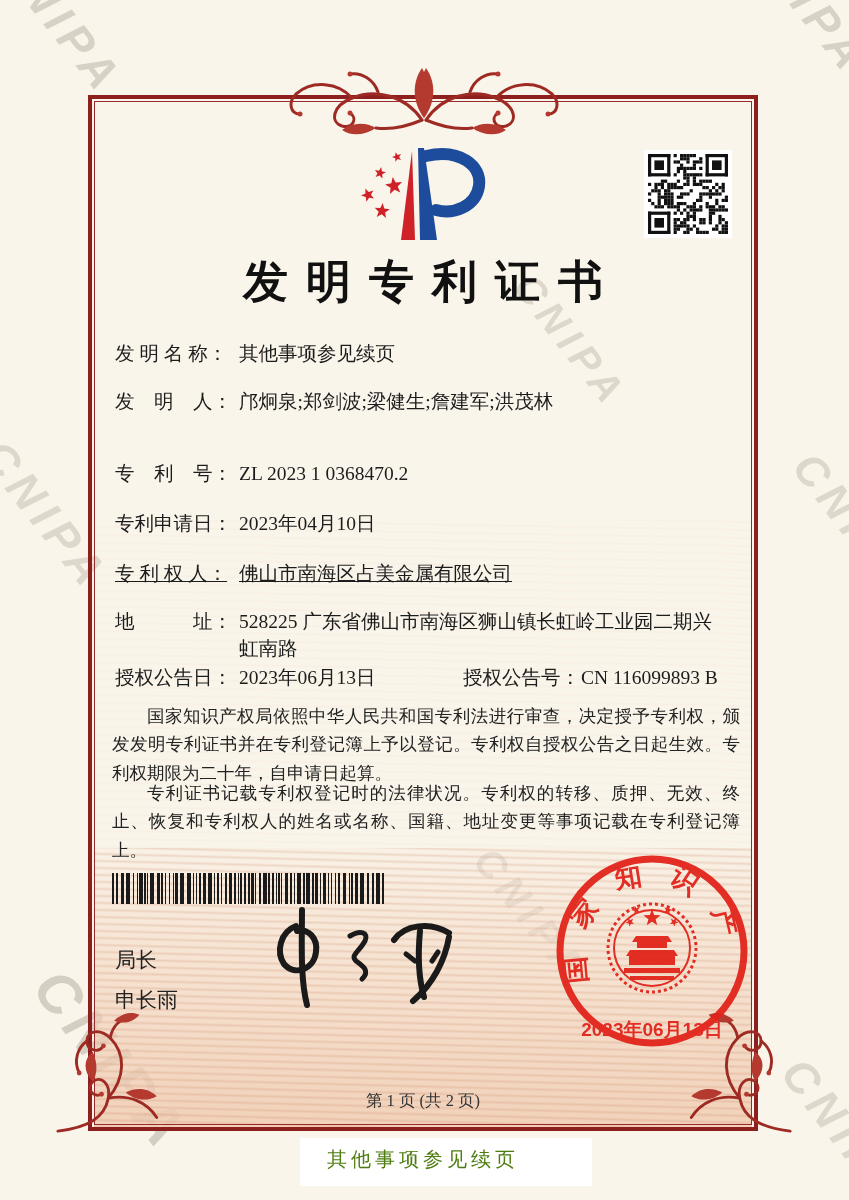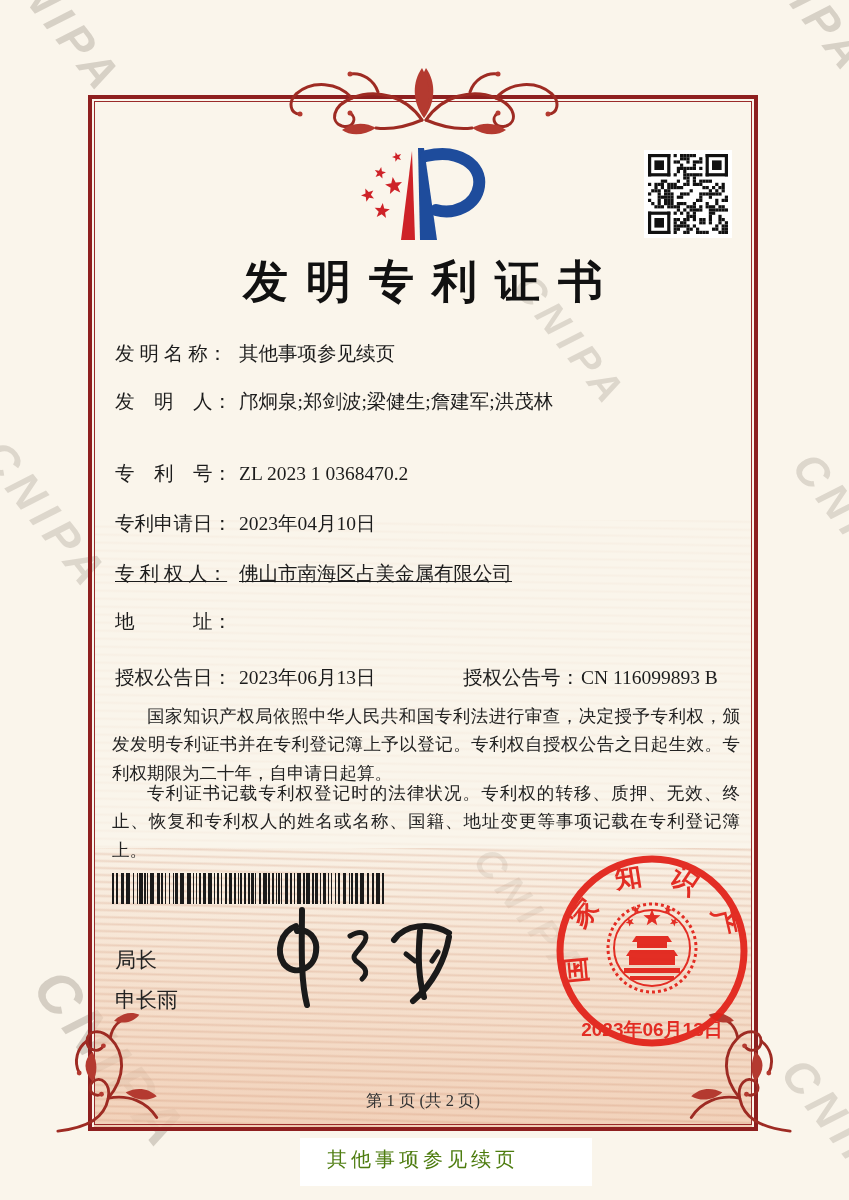--- a/index.html
+++ b/index.html
@@ -432,20 +432,21 @@
   <div class="abs row" style="top:510px;">
     <span class="lbl">专利申请日：</span>
     <span class="val">2023年04月10日</span>
   </div>
   <div class="abs row" style="top:560px;text-decoration:underline;">
     <span class="lbl">专 利 权 人：</span>
     <span class="val">佛山市南海区占美金属有限公司</span>
   </div>
   <div class="abs row" style="top:608px;">
     <span class="lbl">地　　　址：</span>
+    <span class="val val-addr">528225 广东省佛山市南海区狮山镇长虹岭工业园二期兴虹南路</span>
   </div>
 
   <div class="abs row" style="top:664px;width:640px;">
     <span class="lbl">授权公告日：</span>
     <span class="val">2023年06月13日</span>
     <span class="grant-right">
       <span class="lbl2">授权公告号：</span>
       <span>CN 116099893 B</span>
     </span>
   </div>

